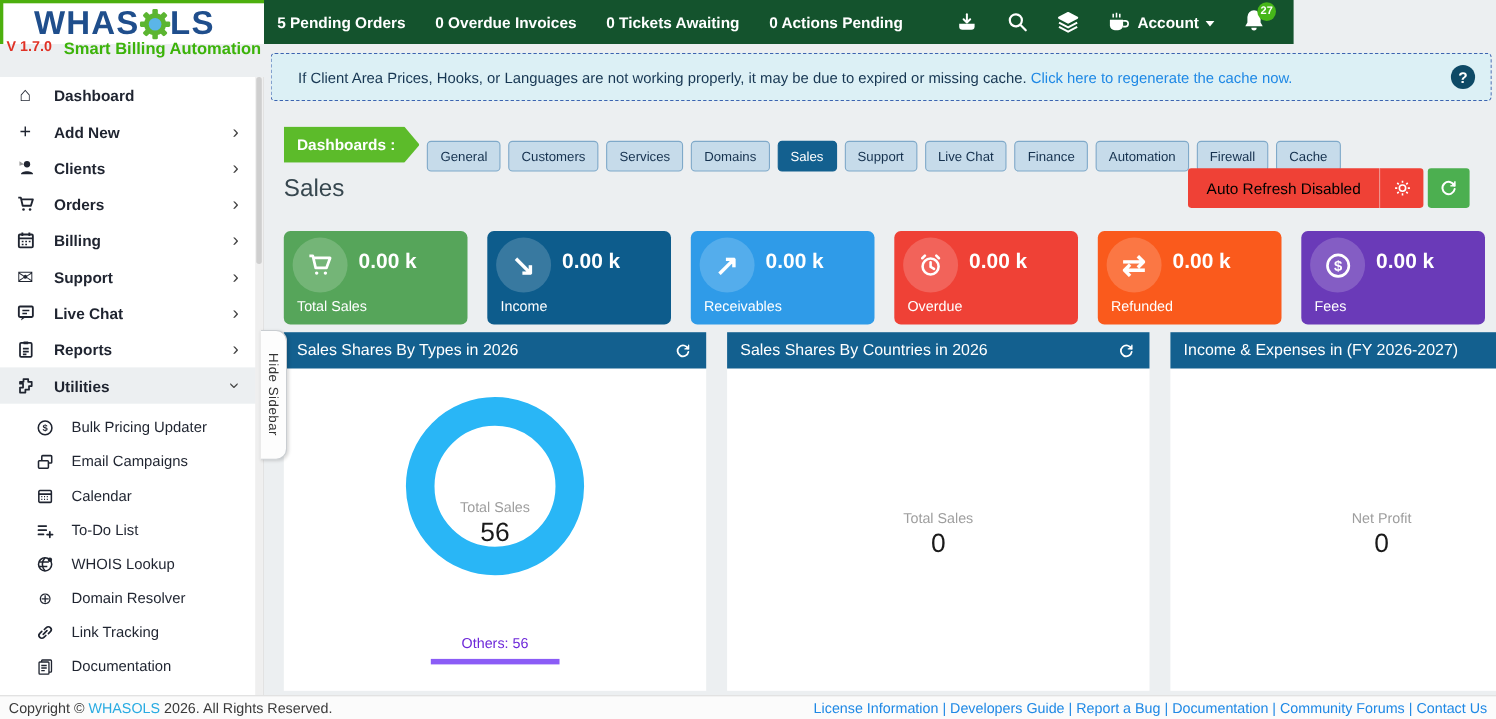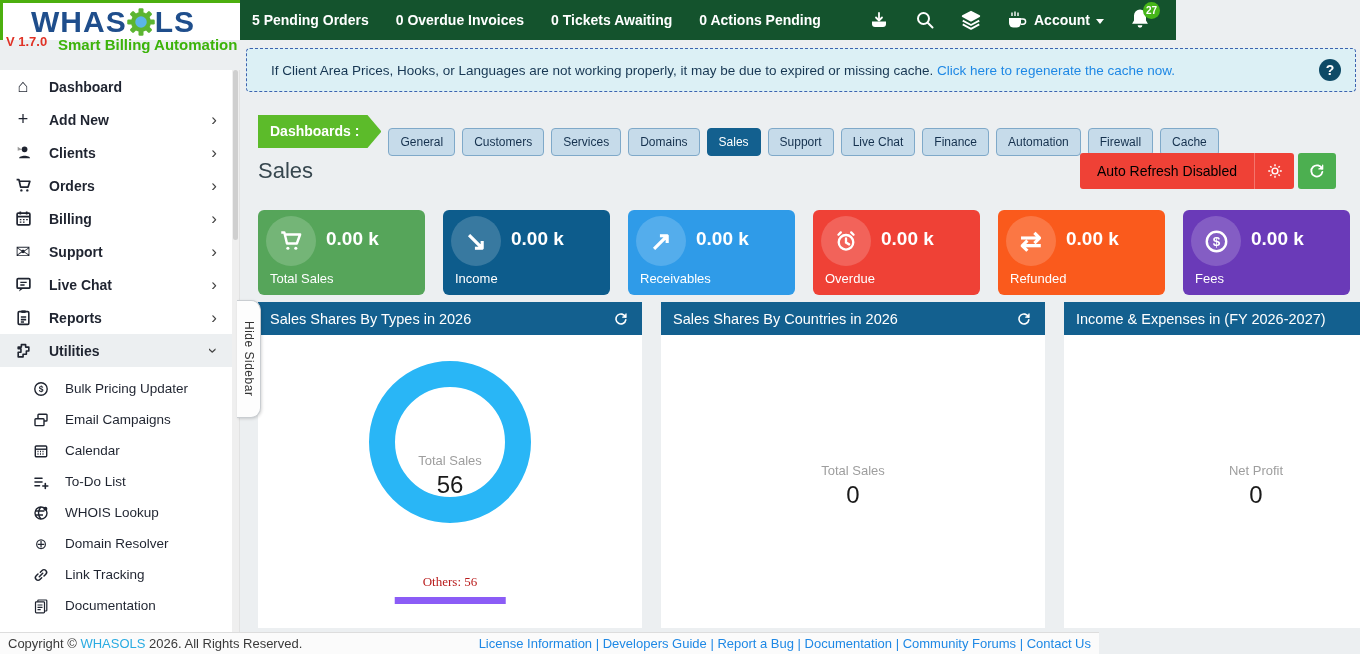--- a/index.html
+++ b/index.html
@@ -98,28 +98,28 @@
                 padding:0 12px; font-size:14.5px; }
   .panel-refresh { margin-left:auto; width:18px; height:18px; display:flex; align-items:center; justify-content:center; cursor:pointer; }
   .panel-body { flex:1; position:relative; }
 
   .donut { position:absolute; left:50%; top:26px; transform:translateX(-50%);
            width:162px; height:162px; border:26px solid #29B6F6; border-radius:50%; }
   .donut-center { position:absolute; left:50%; top:118px; transform:translateX(-50%); text-align:center; }
   .center-label { font-size:13px; color:#9E9E9E; }
   .center-value { font-size:24px; font-weight:normal; color:#1A1A1A; margin-top:3px; }
   .legend { position:absolute; left:50%; bottom:24px; transform:translateX(-50%);
-            font-size:13px; color:#b91c1c; padding:0 28px 7px 28px; border-bottom:7px solid #8b5cf6; cursor:pointer;font-family:Liberation Serif, serif; }
+            font-size:13px; color:#6d28d9; padding:0 28px 7px 28px; border-bottom:5px solid #8b5cf6; cursor:pointer; }
   .empty-center { position:absolute; left:0; right:0; top:128px; text-align:center; }
 
   .tooltip { position:absolute; left:957px; top:330px; background:#20262B; color:#fff; font-size:14px;
              padding:5px 10px; z-index:9; white-space:nowrap; }
 
   
-  .footer { position:absolute; left:0; top:632px; width:1099px; height:22px; background:#FBFBFB;
+  .footer { position:absolute; left:0; top:632px; width:1360px; height:22px; background:#FBFBFB;
             border-top:1px solid #DDD; display:flex; align-items:center; padding:0 8px; font-size:13px; }
   .copy { color:#3A3A3A; }
   .brand-link { color:#29ABE2; cursor:pointer; }
   .foot-links { margin-left:auto; display:flex; }
   .foot-links a { color:#1E88E5; text-decoration:none; cursor:pointer; white-space:pre; }
   .foot-links a:not(:last-child)::after { content:" | "; }
 
   svg { display:block; }
 </style>
 </head>

